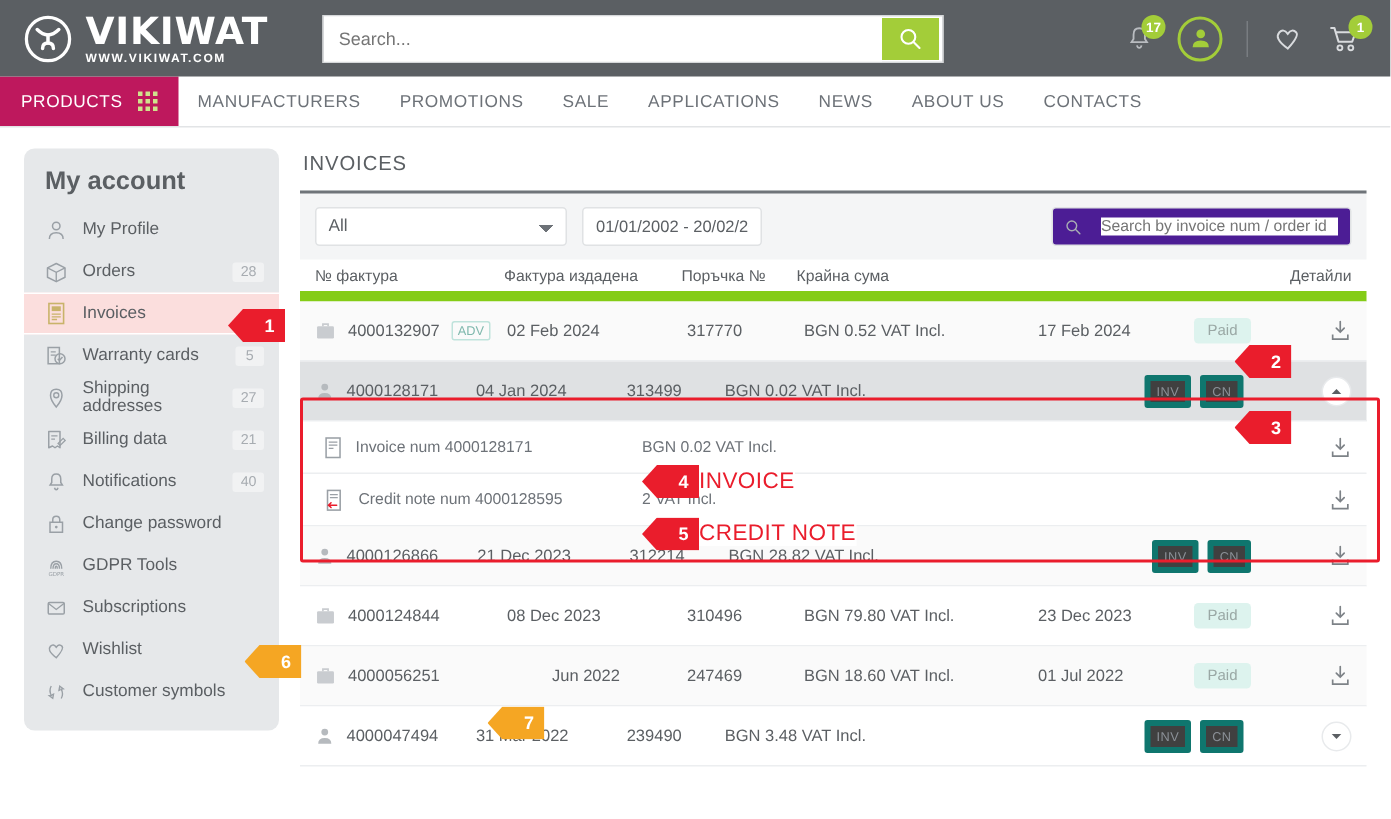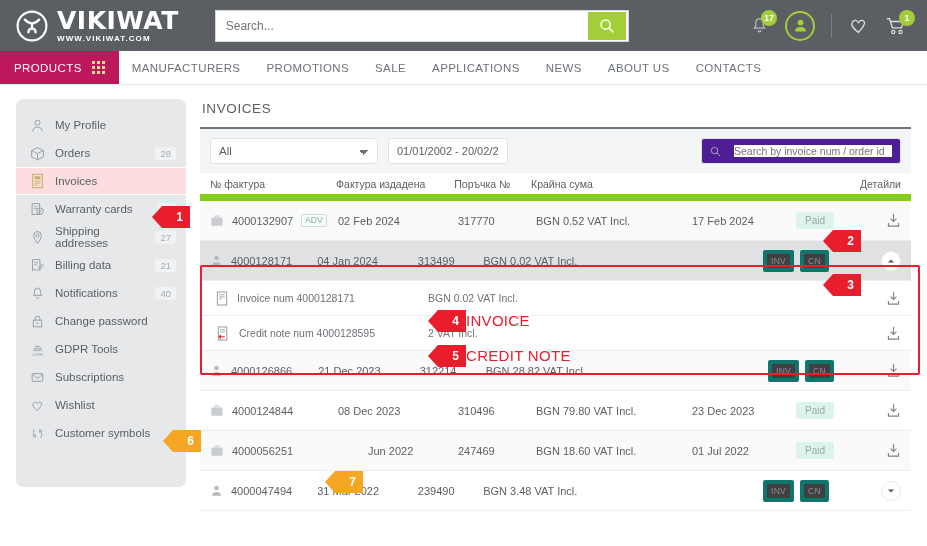--- a/index.html
+++ b/index.html
@@ -265,20 +265,21 @@
   <div class="nav-item">SALE</div>
   <div class="nav-item">APPLICATIONS</div>
   <div class="nav-item">NEWS</div>
   <div class="nav-item">ABOUT US</div>
   <div class="nav-item">CONTACTS</div>
 </div>
 
 <div class="page">
 
   <div class="sidebar">
+    <div class="sb-title">My account</div>
 
     <div class="sb-item">
       <span class="sb-ic">
         <svg width="15" height="15" viewBox="0 0 18 18">
             <circle cx="9" cy="5.6" r="3" fill="none" stroke="#9aa0a6" stroke-width="1.2"></circle>
             <path d="M3.5 16 q0 -5 5.5 -5 q5.5 0 5.5 5" fill="none" stroke="#9aa0a6" stroke-width="1.2"></path>
           </svg>
       </span>
       <span class="lbl">My Profile</span>
     </div>

